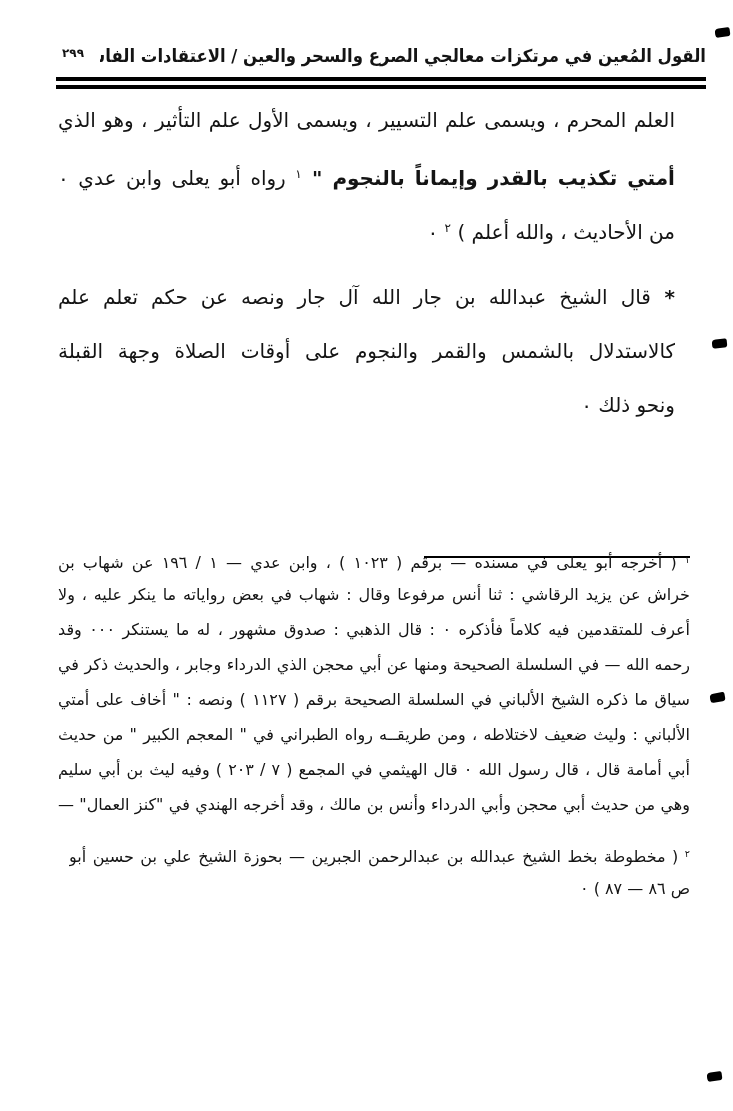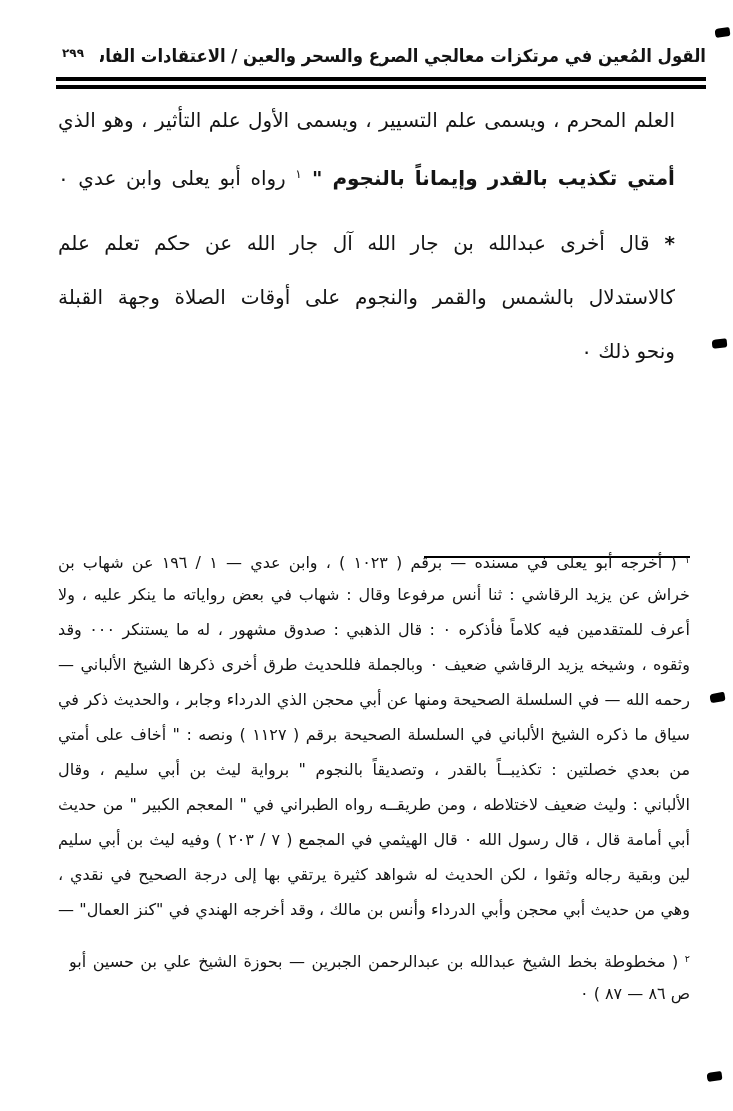--- a/index.html
+++ b/index.html
@@ -60,42 +60,40 @@
   <div class="hdr-title">القول المُعين في مرتكزات معالجي الصرع والسحر والعين / الاعتقادات الفاسدة ، التنجيم</div>
 
   <div class="hdr-num">٢٩٩</div>
 
   <div class="hdr-rule"></div>
 
   <div class="body-text">
       <div class="para">
         <div class="bline just"><span class="">العلم المحرم ، ويسمى علم التسيير ، ويسمى الأول علم التأثير ، وهو الذي</span></div>
         <div class="bline just"><span class="b ">أمتي تكذيب بالقدر وإيماناً بالنجوم " </span><span class="sup ">١</span><span class=""> رواه أبو يعلى وابن عدي ٠ وغيره</span></div>
+        <div class="bline end"><span class="">من الأحاديث ، والله أعلم ) </span><span class="sup ">٢</span><span class=""> ٠</span></div>
       </div>
       <div class="para">
-        <div class="bline just"><span class="star ">* </span><span class="">قال أخرى عبدالله بن جار الله آل جار الله عن حكم تعلم علم</span></div>
+        <div class="bline just"><span class="star ">* </span><span class="">قال الشيخ عبدالله بن جار الله آل جار ونصه عن حكم تعلم علم</span></div>
         <div class="bline just"><span class="">كالاستدلال بالشمس والقمر والنجوم على أوقات الصلاة وجهة القبلة</span></div>
         <div class="bline end"><span class="">ونحو ذلك ٠</span></div>
       </div>
     </div>
 
   <div class="fn-sep"></div>
 
   <div class="footnotes">
       <div class="para">
         <div class="fline just"><span class="sup ">١</span><span class=""> ( أخرجه أبو يعلى في مسنده — برقم ( ١٠٢٣ ) ، وابن عدي — ١ / ١٩٦ عن شهاب بن</span></div>
         <div class="fline just"><span class="">خراش عن يزيد الرقاشي : ثنا أنس مرفوعا وقال : شهاب في بعض رواياته ما ينكر عليه ، ولا</span></div>
         <div class="fline just"><span class="">أعرف للمتقدمين فيه كلاماً فأذكره ٠ : قال الذهبي : صدوق مشهور ، له ما يستنكر ٠٠٠ وقد</span></div>
-        <div class="fline just"><span class="">وثقوه ، وشيخه يزيد الرقاشي ضعيف ٠ وبالجملة فللحديث طرق أخرى ذكرها الشيخ الألباني —</span></div>
         <div class="fline just"><span class="">رحمه الله — في السلسلة الصحيحة ومنها عن أبي محجن الذي الدرداء وجابر ، والحديث ذكر في</span></div>
         <div class="fline just"><span class="">سياق ما ذكره الشيخ الألباني في السلسلة الصحيحة برقم ( ١١٢٧ ) ونصه : " أخاف على أمتي</span></div>
-        <div class="fline just"><span class="">من بعدي خصلتين : تكذيبــاً بالقدر ، وتصديقاً بالنجوم " برواية ليث بن أبي سليم ، وقال</span></div>
         <div class="fline just"><span class="">الألباني : وليث ضعيف لاختلاطه ، ومن طريقــه رواه الطبراني في " المعجم الكبير " من حديث</span></div>
         <div class="fline just"><span class="">أبي أمامة قال ، قال رسول الله ٠ قال الهيثمي في المجمع ( ٧ / ٢٠٣ ) وفيه ليث بن أبي سليم وهو</span></div>
-        <div class="fline just"><span class="">لين وبقية رجاله وثقوا ، لكن الحديث له شواهد كثيرة يرتقي بها إلى درجة الصحيح في نقدي ،</span></div>
         <div class="fline just"><span class="">وهي من حديث أبي محجن وأبي الدرداء وأنس بن مالك ، وقد أخرجه الهندي في "كنز العمال" —</span></div>
       </div>
       <div class="para">
         <div class="fline just"><span class="sup ">٢</span><span class=""> ( مخطوطة بخط الشيخ عبدالله بن عبدالرحمن الجبرين — بحوزة الشيخ علي بن حسين أبو لوز —</span></div>
         <div class="fline end"><span class="">ص ٨٦ — ٨٧ ) ٠</span></div>
       </div>
     </div>
 
   <div class="mark m1"></div>
   <div class="mark m2"></div>

